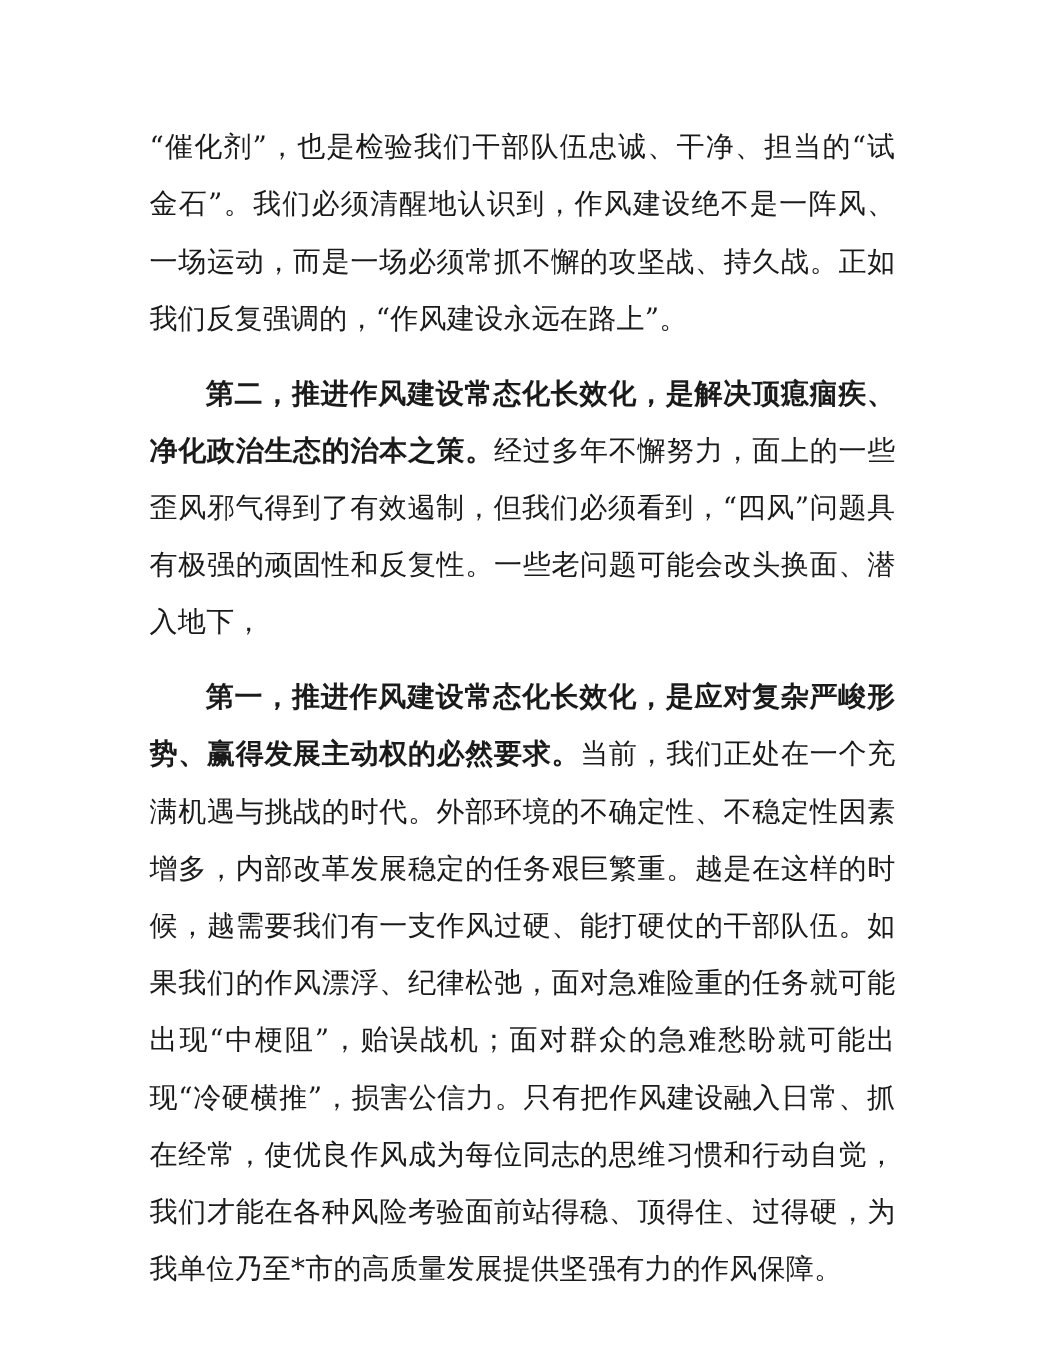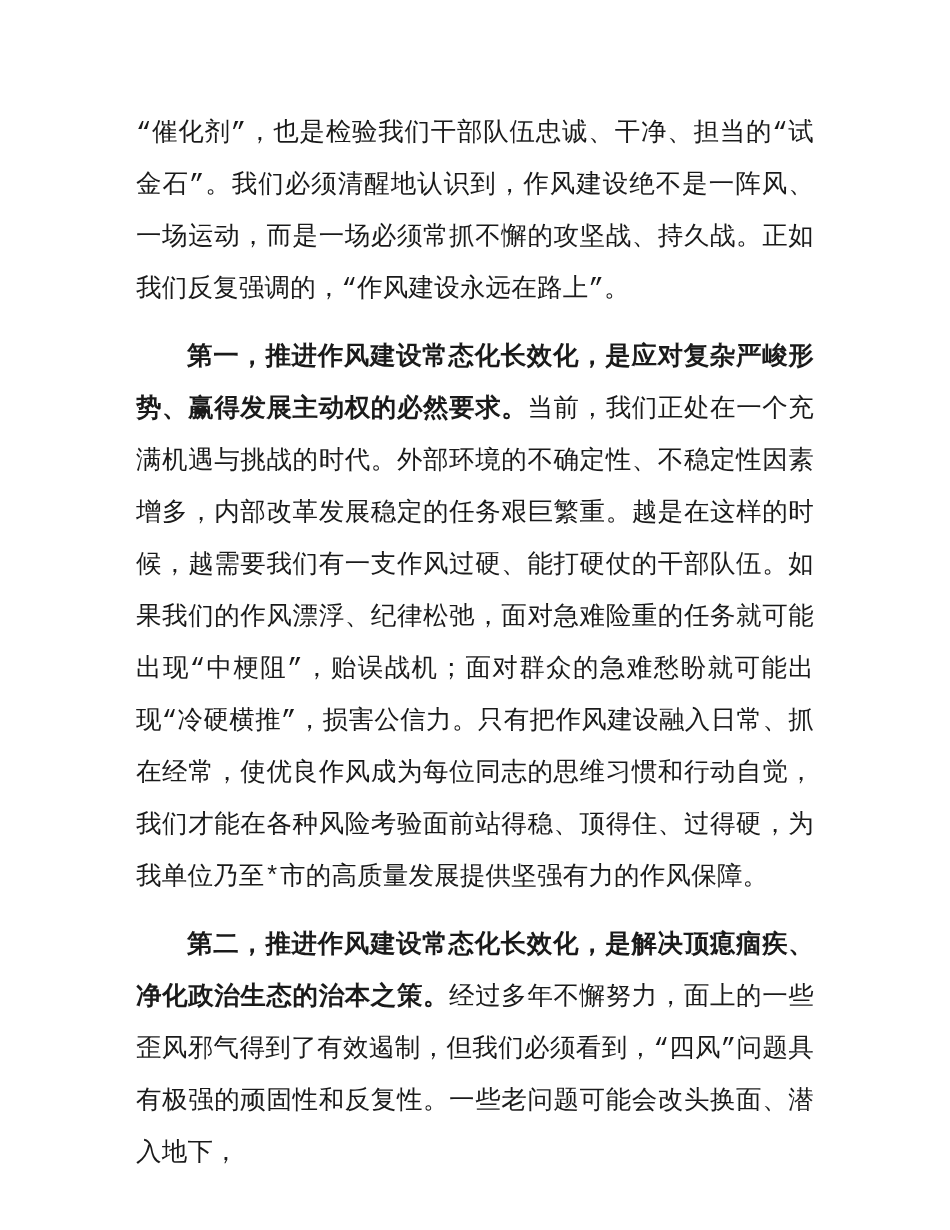--- a/index.html
+++ b/index.html
@@ -25,21 +25,20 @@
   .doc-body {
     font-size: 25.5px;
     line-height: 52px;
     text-align: justify;
     text-justify: inter-ideograph;
     letter-spacing: 0.2px;
   }
   .para {
     margin: 0 0 6px 0;
     text-indent: 0;
-    font-family: Liberation Mono, monospace;
   }
   .para.indent {
     text-indent: 2em;
     margin-top: 16px;
   }
   .lead {
     font-weight: bold;
   }
   
   .page::after {
@@ -53,21 +52,21 @@
 <body>
 
 <div class="page">
   <div class="doc-body">
 
     <p class="para">
       <span>“催化剂”，也是检验我们干部队伍忠诚、干净、担当的“试金石”。我们必须清醒地认识到，作风建设绝不是一阵风、一场运动，而是一场必须常抓不懈的攻坚战、持久战。正如我们反复强调的，“作风建设永远在路上”。</span>
     </p>
 
     <p class="para indent">
-      <span class="lead">第一，推进作风建设常态化长效化，是应对复杂严峻形势、赢得发展主动权的必然要求。</span><span>当前，我们正处在一个充满机遇与挑战的时代。外部环境的不确定性、不稳定性因素增多，内部改革发展稳定的任务艰巨繁重。越是在这样的时候，越需要我们有一支作风过硬、能打硬仗的干部队伍。如果我们的作风漂浮、纪律松弛，面对急难险重的任务就可能出现“中梗阻”，贻误战机；面对群众的急难愁盼就可能出现“冷硬横推”，损害公信力。只有把作风建设融入日常、抓在经常，使优良作风成为每位同志的思维习惯和行动自觉，我们才能在各种风险考验面前站得稳、顶得住、过得硬，为我单位乃至*市的高质量发展提供坚强有力的作风保障。</span>
+      <span class="lead">第二，推进作风建设常态化长效化，是解决顶瘜痼疾、净化政治生态的治本之策。</span><span>经过多年不懈努力，面上的一些歪风邪气得到了有效遏制，但我们必须看到，“四风”问题具有极强的顽固性和反复性。一些老问题可能会改头换面、潜入地下，</span>
     </p>
 
     <p class="para indent">
-      <span class="lead">第二，推进作风建设常态化长效化，是解决顶瘜痼疾、净化政治生态的治本之策。</span><span>经过多年不懈努力，面上的一些歪风邪气得到了有效遏制，但我们必须看到，“四风”问题具有极强的顽固性和反复性。一些老问题可能会改头换面、潜入地下，</span>
+      <span class="lead">第一，推进作风建设常态化长效化，是应对复杂严峻形势、赢得发展主动权的必然要求。</span><span>当前，我们正处在一个充满机遇与挑战的时代。外部环境的不确定性、不稳定性因素增多，内部改革发展稳定的任务艰巨繁重。越是在这样的时候，越需要我们有一支作风过硬、能打硬仗的干部队伍。如果我们的作风漂浮、纪律松弛，面对急难险重的任务就可能出现“中梗阻”，贻误战机；面对群众的急难愁盼就可能出现“冷硬横推”，损害公信力。只有把作风建设融入日常、抓在经常，使优良作风成为每位同志的思维习惯和行动自觉，我们才能在各种风险考验面前站得稳、顶得住、过得硬，为我单位乃至*市的高质量发展提供坚强有力的作风保障。</span>
     </p>
 
   </div>
 </div>
 
 </body></html>

